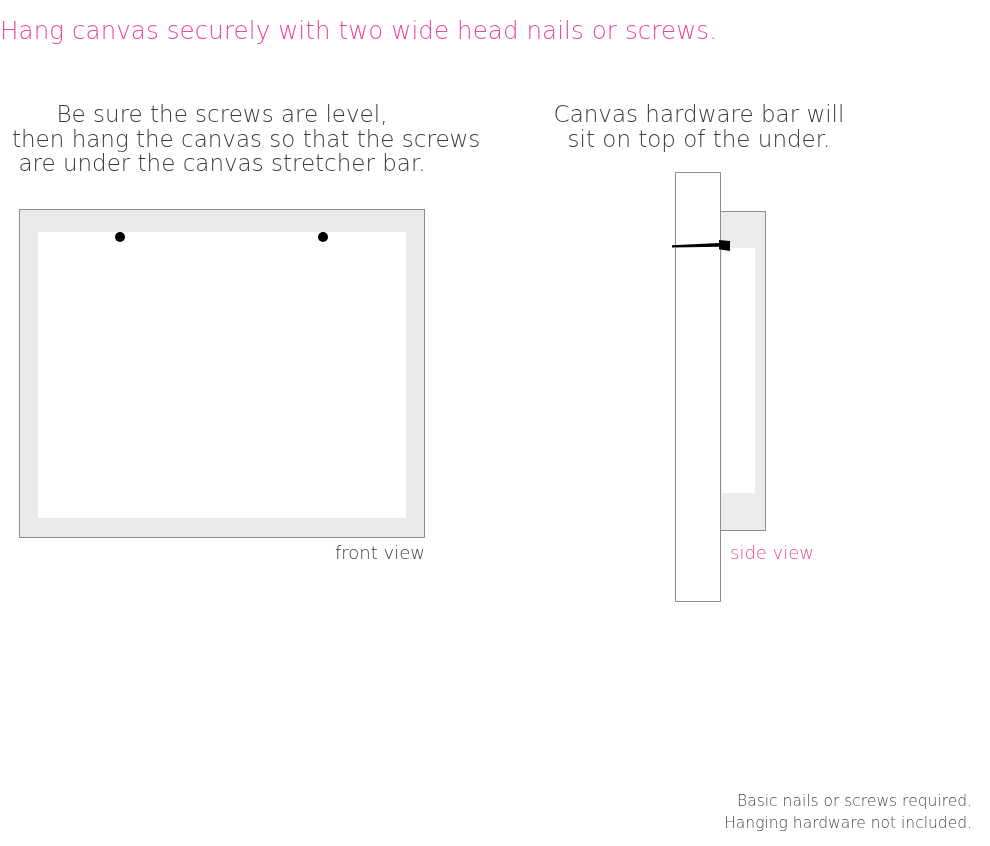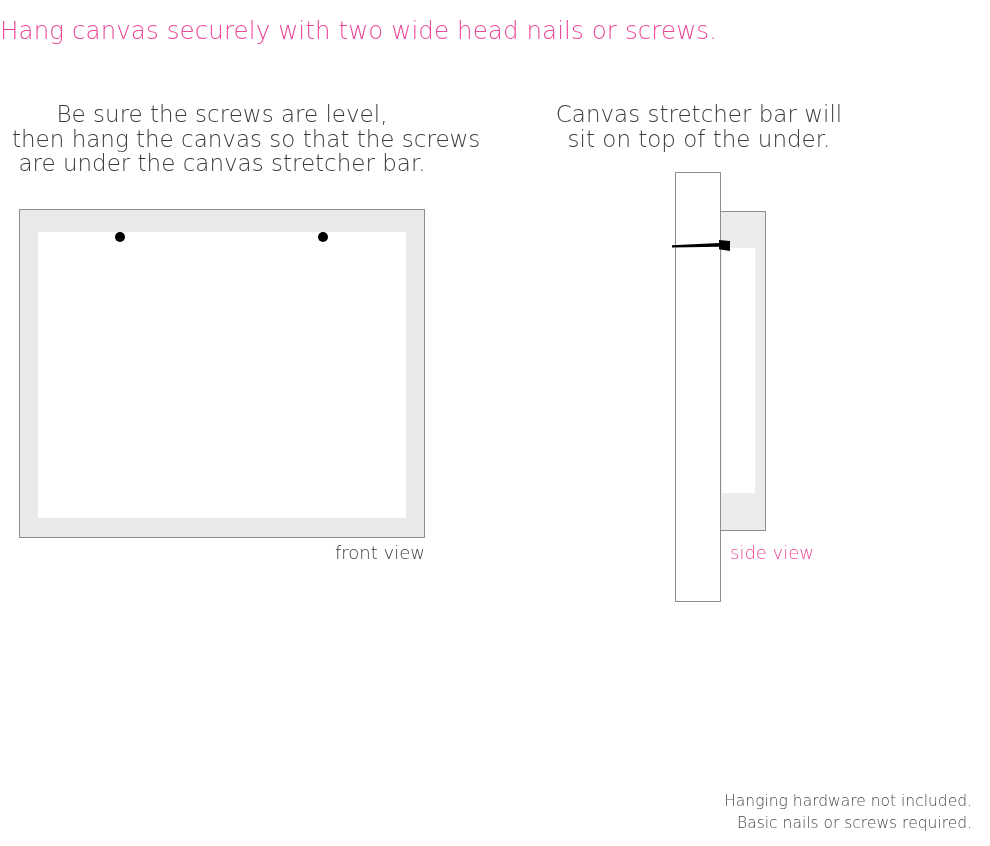--- a/index.html
+++ b/index.html
@@ -175,21 +175,21 @@
 
 <div id="main-title">Hang canvas securely with two wide head nails or screws.</div>
 
 <div id="front-caption" class="caption-block">
   <span class="caption-line">Be sure the screws are level,</span>
   <span class="caption-line">then hang the canvas so that the screws</span>
   <span class="caption-line">are under the canvas stretcher bar.</span>
 </div>
 
 <div id="side-caption" class="caption-block">
-  <span class="caption-line">Canvas stretcher bar will</span>
+  <span class="caption-line">Canvas hardware bar will</span>
   <span class="caption-line">sit on top of the under.</span>
 </div>
 
 <div id="front-view-diagram">
   <div id="front-frame"></div>
   <div id="front-canvas-inner"></div>
   <div id="screw-dot-left" class="screw-dot"></div>
   <div id="screw-dot-right" class="screw-dot"></div>
 </div>
 
@@ -200,15 +200,15 @@
   <div id="side-stretcher-bar"></div>
   <div id="side-canvas-face"></div>
   <svg id="side-nail" viewBox="0 0 61 12">
     <polygon points="0,5.2 47,3.0 47,0 58,1.0 58,11 47,9.2 47,6.8 0,7.4" fill="#000000"></polygon>
   </svg>
 </div>
 
 <div id="side-view-label">side view</div>
 
 <div id="footer-note">
+  <span class="footer-line">Basic nails or screws required.</span>
   <span class="footer-line">Hanging hardware not included.</span>
-  <span class="footer-line">Basic nails or screws required.</span>
 </div>
 
 </body></html>

